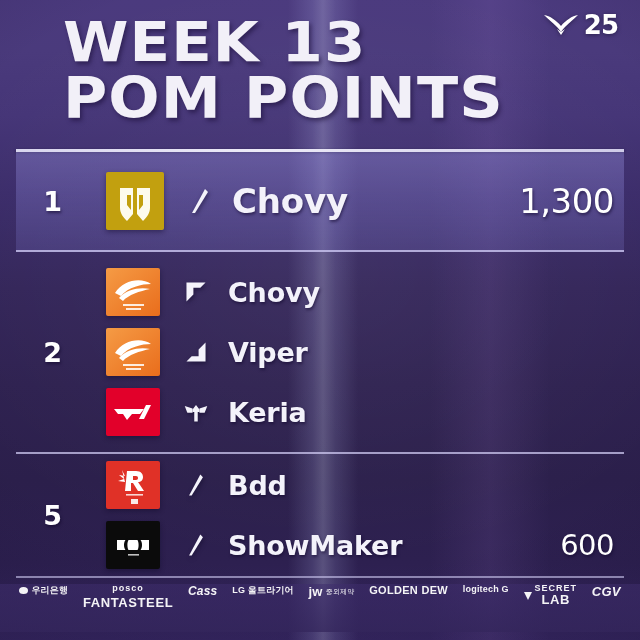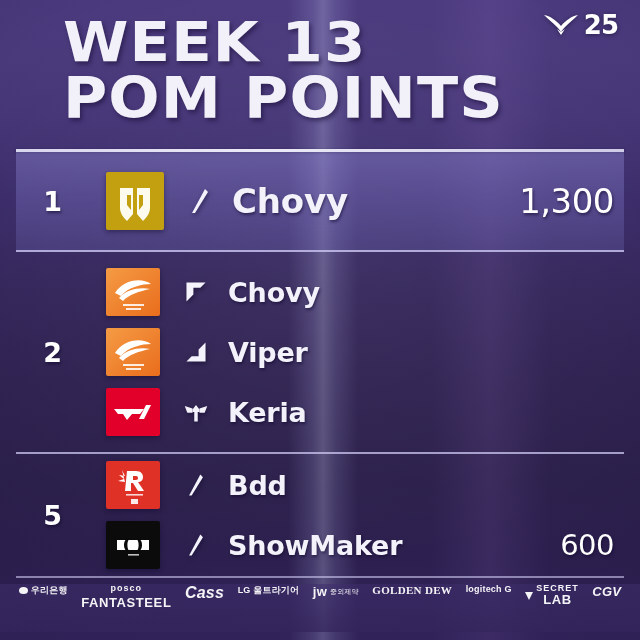--- a/index.html
+++ b/index.html
@@ -218,22 +218,22 @@
   }
   .sp .tri {
     width: 0; height: 0; flex: 0 0 8px;
     border-left: 4px solid transparent;
     border-right: 4px solid transparent;
     border-top: 8px solid #fff;
   }
   .sp-stack { display: flex; flex-direction: column; line-height: 1.05; align-items: center; }
   .sp-stack .a { font-size: 9px; letter-spacing: 1px; }
   .sp-stack .b { font-size: 13px; letter-spacing: 0.6px; }
-  .sp-serif { font-family: Liberation Serif, serif; font-size: 11px; letter-spacing: 0.3px; }
-  .sp-ital { font-style: italic; font-size: 16px; }
+  .sp-serif { font-family: Liberation Sans, sans-serif; font-size: 11px; letter-spacing: 0.3px; }
+  .sp-ital { font-style: italic; font-size: 12px; }
   .sp-small { font-size: 7px; font-weight: normal; }
   .sp-big { font-size: 13px; }
 </style>
 </head>
 <body>
 
 <div id="graphic">
 
   <div class="streak"></div>
   <div class="streak2"></div>

